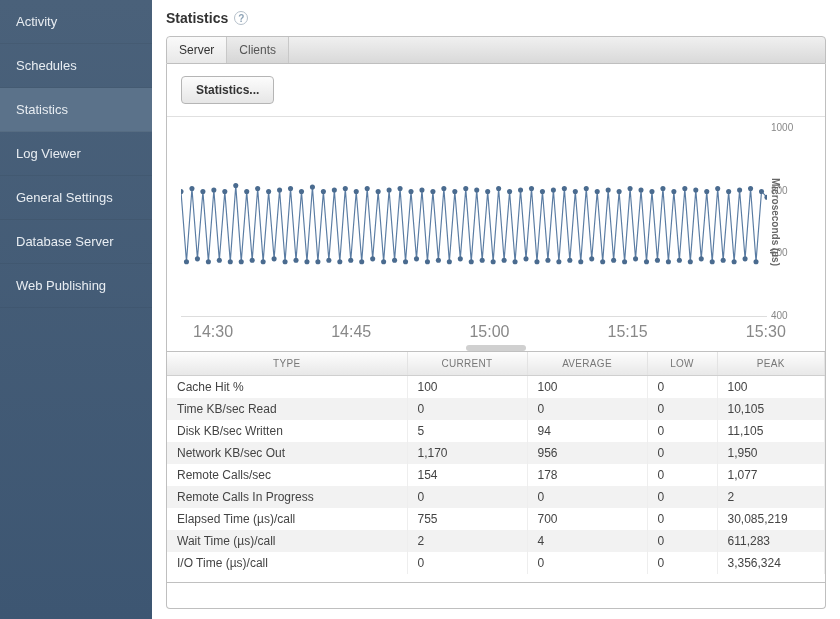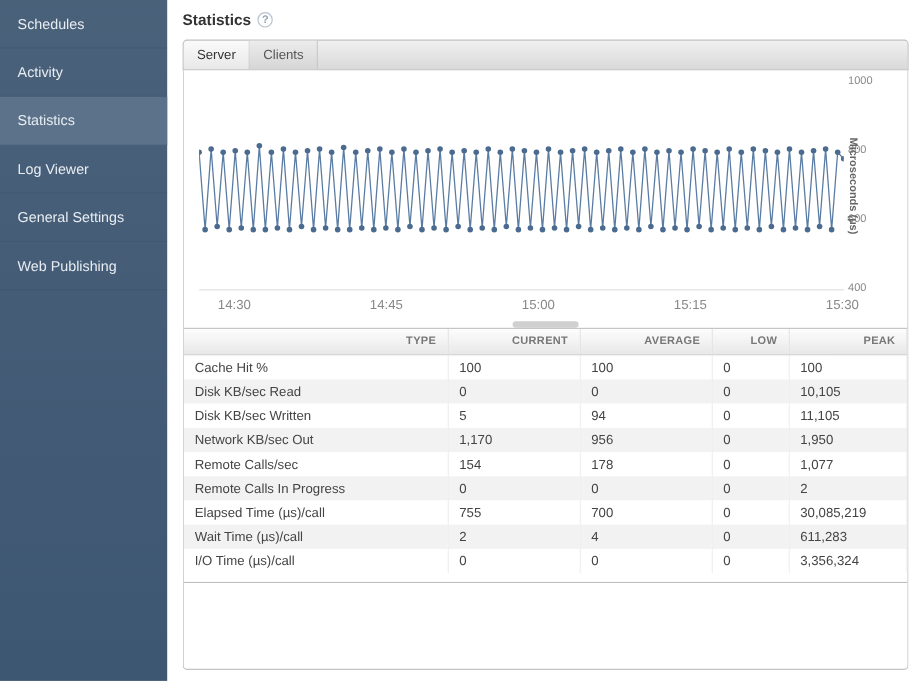--- a/index.html
+++ b/index.html
@@ -133,21 +133,21 @@
     font-size: 10px;
     color: #666;
     font-weight: bold;
     white-space: nowrap;
   }
   .chart-svg { position:absolute; inset:0; }
   .xaxis {
     height: 26px;
     padding: 6px 14px 0 14px;
     display: flex;
-    font-size: 12px;
+    font-size: 16px;
     color: #888;
     position: relative;
   }
   .xtick { position:absolute; transform:translateX(-50%); }
   .scroll-grip {
     margin: 0 auto;
     width: 60px; height: 6px;
     background: #d0d0d0;
     border-radius: 3px;
     margin-top: 2px;
@@ -159,22 +159,22 @@
     overflow:hidden;
   }
   table {
     width: 100%;
     border-collapse: collapse;
     font-size: 12px;
     color: #444;
   }
   thead th {
     background: linear-gradient(to bottom, #fdfdfd, #e8e8e8);
-    text-align: right;
-    font-weight: bold;
+    text-align: center;
+    font-weight: normal;
     font-size: 10px;
     color: #777;
     padding: 6px 10px;
     border-bottom: 1px solid #cfcfcf;
     border-right: 1px solid #e3e3e3;
     letter-spacing: 0.3px;
   }
   tbody td {
     padding: 4px 10px;
     border-right: 1px solid #eee;
@@ -183,40 +183,44 @@
   tbody tr:nth-child(odd)  { background: #ffffff; }
   .col-type { width: 240px; }
   .col-cur  { width: 120px; }
   .col-avg  { width: 120px; }
   .col-low  { width: 70px; }
 </style>
 </head>
 <body>
 
 <div class="sidebar">
+  <div class="sidebar-item"><span>Activity</span></div>
   <div class="sidebar-item"><span>Schedules</span></div>
-  <div class="sidebar-item"><span>Activity</span></div>
   <div class="sidebar-item active"><span>Statistics</span></div>
   <div class="sidebar-item"><span>Log Viewer</span></div>
   <div class="sidebar-item"><span>General Settings</span></div>
+  <div class="sidebar-item"><span>Database Server</span></div>
   <div class="sidebar-item"><span>Web Publishing</span></div>
 </div>
 
 <div class="main">
   <div class="page-title">
     <span>Statistics</span>
     <span class="help-icon">?</span>
   </div>
 
   <div class="tabbar">
     <div class="tab active"><span>Server</span></div>
     <div class="tab"><span>Clients</span></div>
   </div>
 
   <div class="panel">
+    <div class="toolbar">
+      <button class="stats-btn"><span>Statistics...</span></button>
+    </div>
 
     <div class="chart-area">
       <div class="chart-body">
         <svg class="chart-svg" id="chart-svg" preserveAspectRatio="none" viewBox="0 0 600 180">
             <polyline points="0,66 5.607476635514018,138 11.214953271028037,63 16.822429906542055,135 22.429906542056074,66 28.037383177570092,138 33.64485981308411,64.49999999999999 39.25233644859813,136.5 44.85981308411215,66 50.467289719626166,138 56.074766355140184,60 61.6822429906542,138 67.28971962616822,66 72.89719626168224,136.5 78.50467289719626,63 84.11214953271028,138 89.7196261682243,66 95.32710280373831,135 100.93457943925233,64.49999999999999 106.54205607476635,138 112.14953271028037,63 117.75700934579439,136.5 123.3644859813084,66 128.97196261682242,138 134.57943925233644,61.5 140.18691588785046,138 145.79439252336448,66 151.4018691588785,136.5 157.00934579439252,64.49999999999999 162.61682242990653,138 168.22429906542055,63 173.83177570093457,136.5 179.4392523364486,66 185.0467289719626,138 190.65420560747663,63 196.26168224299064,135 201.86915887850466,66 207.47663551401868,138 213.0841121495327,64.49999999999999 218.69158878504672,136.5 224.29906542056074,63 229.90654205607476,138 235.51401869158877,66 241.1214953271028,135 246.7289719626168,64.49999999999999 252.33644859813083,138 257.94392523364485,66 263.5514018691589,136.5 269.1588785046729,63 274.76635514018693,138 280.3738317757009,66 285.98130841121497,135 291.58878504672896,63 297.196261682243,138 302.803738317757,64.49999999999999 308.411214953271,136.5 314.01869158878503,66 319.626168224299,138 325.23364485981307,63 330.84112149532706,136.5 336.4485981308411,66 342.0560747663551,138 347.66355140186914,64.49999999999999 353.27102803738313,135 358.8785046728972,63 364.48598130841117,138 370.0934579439252,66 375.7009345794392,136.5 381.30841121495325,64.49999999999999 386.91588785046724,138 392.5233644859813,63 398.1308411214953,136.5 403.7383177570093,66 409.3457943925233,138 414.95327102803736,63 420.5607476635514,135 426.1682242990654,66 431.77570093457945,138 437.38317757009344,64.49999999999999 442.9906542056075,136.5 448.5981308411215,66 454.2056074766355,138 459.8130841121495,63 465.42056074766356,135 471.02803738317755,64.49999999999999 476.6355140186916,138 482.2429906542056,66 487.85046728971963,136.5 493.4579439252336,63 499.06542056074767,138 504.67289719626166,66 510.2803738317757,136.5 515.8878504672897,63 521.4953271028037,138 527.1028037383178,64.49999999999999 532.7102803738318,135 538.3177570093458,66 543.9252336448598,138 549.5327102803739,63 555.1401869158879,136.5 560.7476635514018,66 566.3551401869158,138 571.9626168224299,64.49999999999999 577.5700934579439,135 583.1775700934579,63 588.7850467289719,138 594.392523364486,66 600,72" fill="none" stroke="#5a7ca3" stroke-width="1.2"></polyline>
             <circle cx="0" cy="66" r="2.6" fill="#4a6b8f"></circle>
             <circle cx="5.607476635514018" cy="138" r="2.6" fill="#4a6b8f"></circle>
             <circle cx="11.214953271028037" cy="63" r="2.6" fill="#4a6b8f"></circle>
             <circle cx="16.822429906542055" cy="135" r="2.6" fill="#4a6b8f"></circle>
             <circle cx="22.429906542056074" cy="66" r="2.6" fill="#4a6b8f"></circle>
@@ -355,21 +359,21 @@
         </thead>
         <tbody id="stats-tbody">
             <tr>
               <td>Cache Hit %</td>
               <td>100</td>
               <td>100</td>
               <td>0</td>
               <td>100</td>
             </tr>
             <tr>
-              <td>Disk KB/sec Read</td>
+              <td>Time KB/sec Read</td>
               <td>0</td>
               <td>0</td>
               <td>0</td>
               <td>10,105</td>
             </tr>
             <tr>
               <td>Disk KB/sec Written</td>
               <td>5</td>
               <td>94</td>
               <td>0</td>

